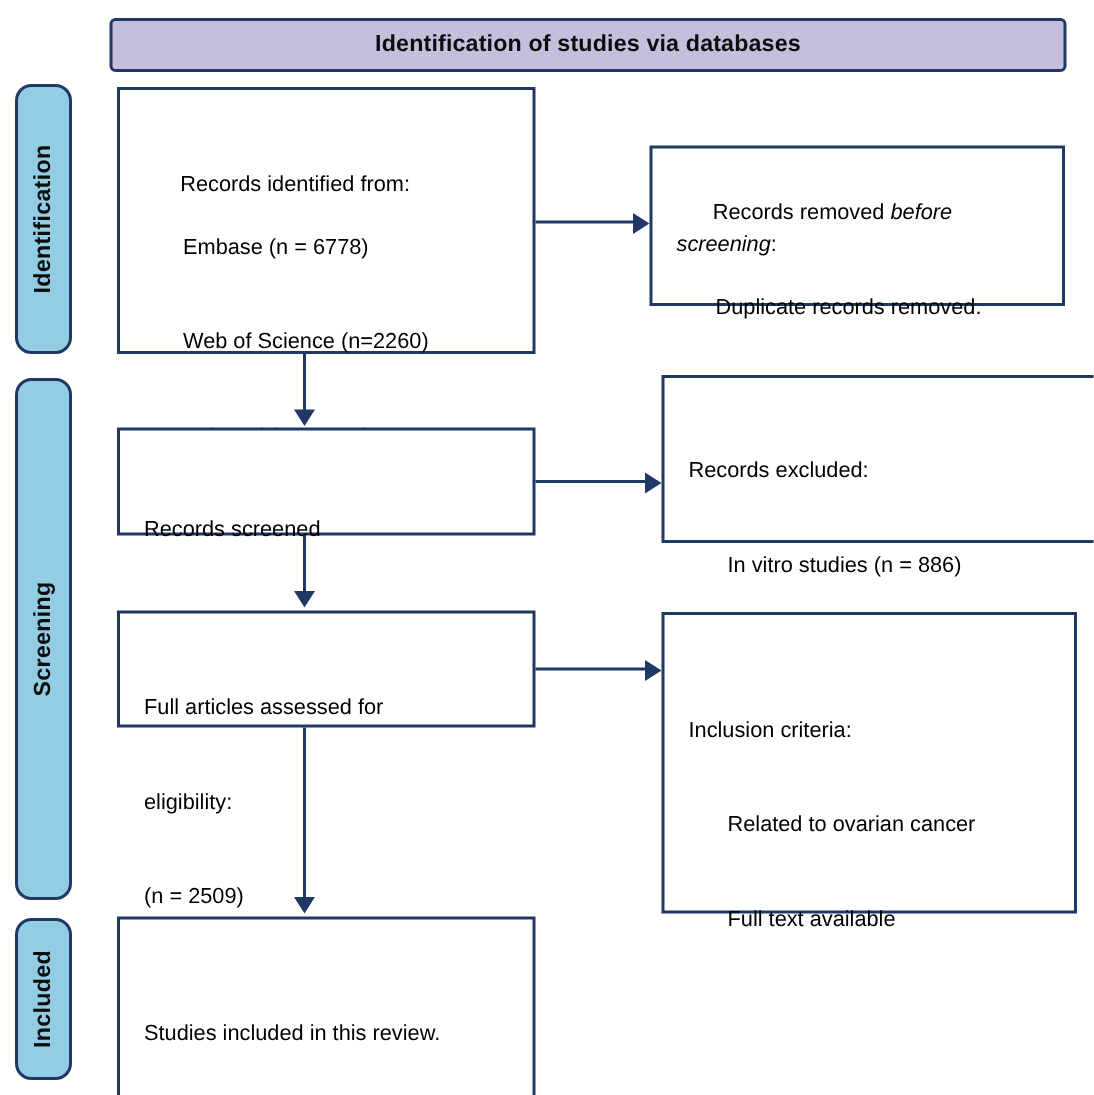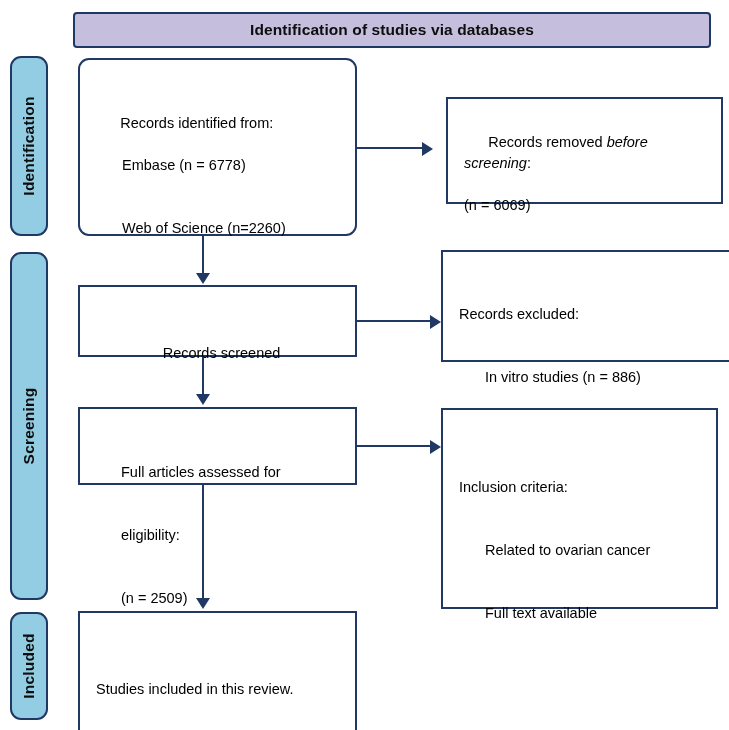--- a/index.html
+++ b/index.html
@@ -84,34 +84,34 @@
     left: 16px;
     right: 8px;
     font-size: 14.5px;
     line-height: 21px;
     color: #000000;
     white-space: pre-wrap;
   }
   .indent-1 { padding-left: 26px; display: block; }
   .ital { font-style: italic; }
 
-  #box-records-identified { left: 78px;  top: 58px;  width: 279px; height: 178px; border-radius: 11px; }
+  #box-records-identified { left: 78px;  top: 58px;  width: 279px; height: 178px; }
   #box-records-identified .box-text { top: 32px; }
 
-  #box-records-removed { left: 433px; top: 97px;  width: 277px; height: 107px; margin-left: 13px; }
+  #box-records-removed { left: 433px; top: 97px;  width: 277px; height: 107px; }
   #box-records-removed .box-text { top: 12px; }
 
-  #box-records-screened { left: 78px;  top: 285px; width: 279px; height: 72px; text-align: center; }
+  #box-records-screened { left: 78px;  top: 285px; width: 279px; height: 72px; }
   #box-records-screened .box-text { top: 14px; }
 
   #box-records-excluded { left: 441px; top: 250px; width: 312px; height: 112px; }
   #box-records-excluded .box-text { top: 10px; }
 
   #box-full-articles { left: 78px;  top: 407px; width: 279px; height: 78px; }
-  #box-full-articles .box-text { top: 11px; margin-left: 25px; }
+  #box-full-articles .box-text { top: 11px; }
 
   #box-inclusion-criteria { left: 441px; top: 408px; width: 277px; height: 201px; }
   #box-inclusion-criteria .box-text { top: 25px; }
 
   #box-studies-included { left: 78px;  top: 611px; width: 279px; height: 124px; }
   #box-studies-included .box-text { top: 24px; }
 
   
   .arrow-v, .arrow-h {
     position: absolute;
@@ -183,20 +183,21 @@
       <span>Records identified from:</span>
       <span class="indent-1">Embase (n = 6778)</span>
       <span class="indent-1">Web of Science (n=2260)</span>
       <span class="indent-1">Pubmed (n = 3504)</span>
     </div>
   </div>
 
   <div class="flow-box" id="box-records-removed">
     <div class="box-text">
       <span>Records removed </span><span class="ital">before screening</span><span>:</span>
+      <span class="indent-1">Duplicate records removed.</span>
       <span style="display:block">(n = 6069)</span>
     </div>
   </div>
 
   <div class="flow-box" id="box-records-screened">
     <div class="box-text">
       <span style="display:block">Records screened</span>
       <span style="display:block">(n = 6473)</span>
     </div>
   </div>

